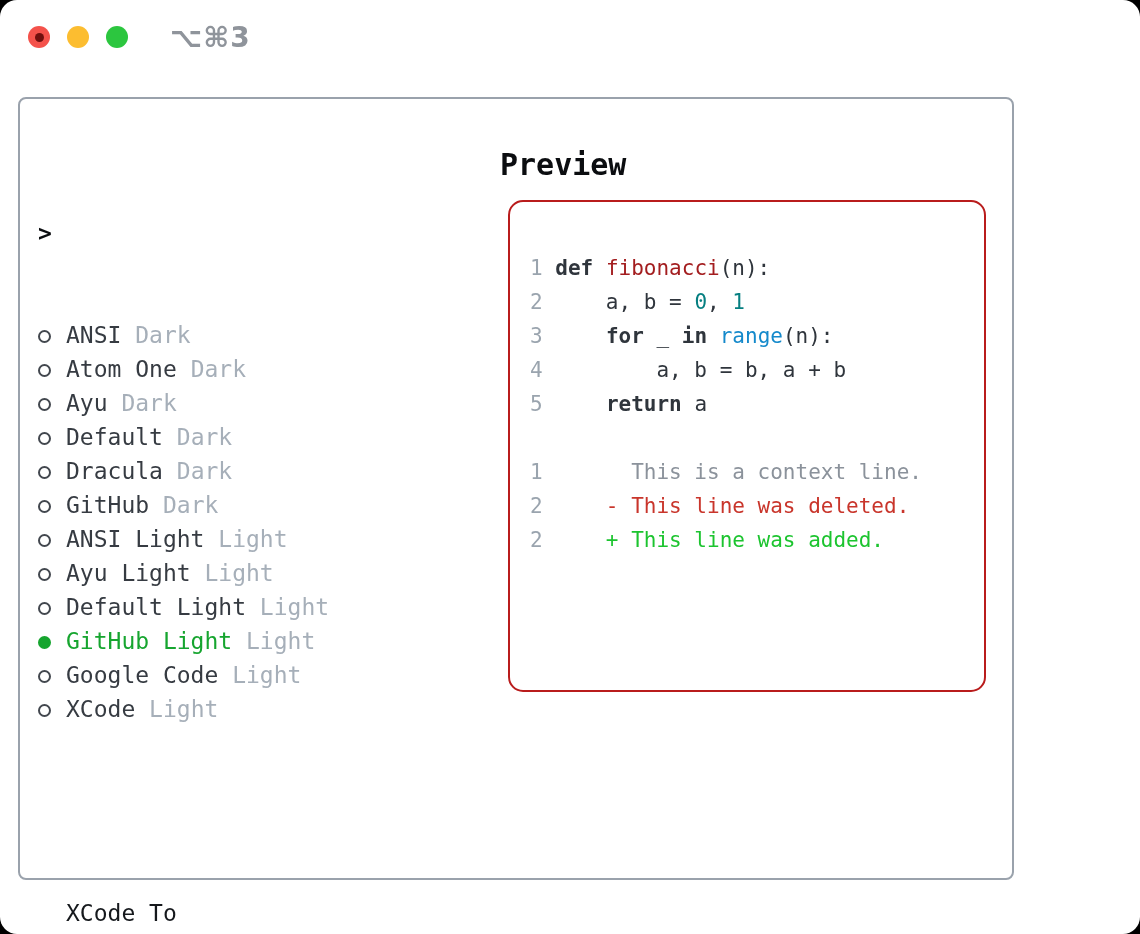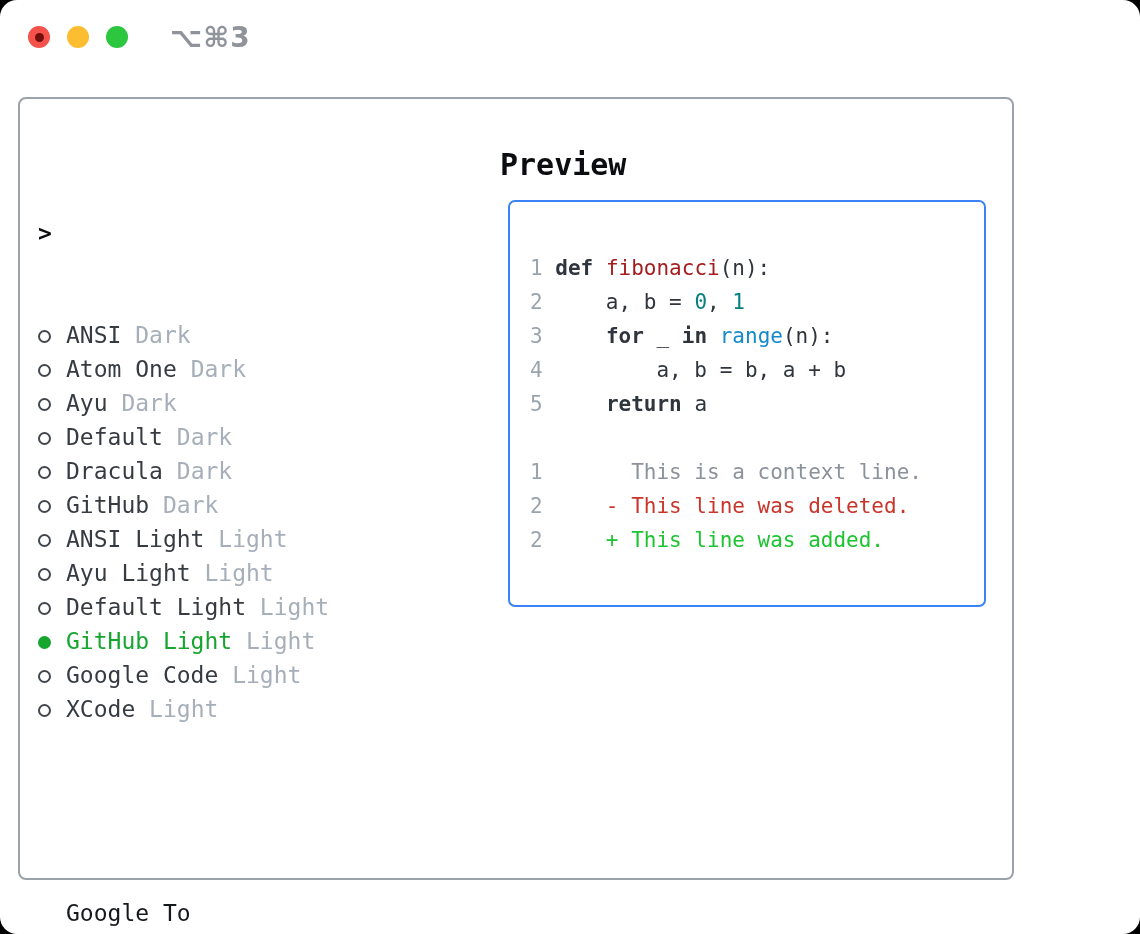--- a/index.html
+++ b/index.html
@@ -27,21 +27,21 @@
   .caret{font-weight:bold;color:#0b0d10}
   .header-label{font-weight:bold;color:#0b0d10}
   .section-label{color:#15181c}
   .circle{display:inline-block;width:13px;height:13px;border:2px solid #42474e;border-radius:50%;background:#fff}
   .circle.filled{border-color:var(--selection-green);background:var(--selection-green)}
   .iname{color:var(--item-text)}
   .iname.green{color:var(--selection-green)}
   .variant{color:var(--muted-gray)}
   .spacer{height:34px}
   .preview-title{position:absolute;left:480px;top:49px;font-size:30px;line-height:34px;font-weight:bold;color:#0b0d10}
-  .preview-box{position:absolute;left:488px;top:101px;width:478px;height:407px;border:2px solid #3b82f6;border-radius:7px;background:#fff;overflow:hidden}
+  .preview-box{position:absolute;left:488px;top:101px;width:478px;height:492px;border:2px solid #b91c1c;border-radius:15px;background:#fff;overflow:hidden}
   .code-area{padding:49px 0 0 20px;font-size:21px;line-height:34px;white-space:pre}
   .code-row{height:34px;white-space:pre}
   .lnum{color:var(--gutter-gray)}
   .tok-keyword{color:var(--keyword-dark);font-weight:bold}
   .tok-plain{color:var(--keyword-dark)}
   .tok-title{color:var(--function-red)}
   .tok-number{color:var(--number-teal)}
   .tok-builtin{color:var(--builtin-blue)}
   .tok-context{color:var(--context-gray)}
   .tok-deleted{color:var(--diff-deleted-red)}
@@ -62,21 +62,21 @@
 
   <div class="main-box">
     <div class="left-col">
       <div class="row">
         <span class="marker caret">&gt;</span>
       </div>
       <div id="theme-items"><div class="row"><span class="marker"><span class="circle"></span></span><span class="iname">ANSI</span><span class="variant"> Dark</span></div><div class="row"><span class="marker"><span class="circle"></span></span><span class="iname">Atom One</span><span class="variant"> Dark</span></div><div class="row"><span class="marker"><span class="circle"></span></span><span class="iname">Ayu</span><span class="variant"> Dark</span></div><div class="row"><span class="marker"><span class="circle"></span></span><span class="iname">Default</span><span class="variant"> Dark</span></div><div class="row"><span class="marker"><span class="circle"></span></span><span class="iname">Dracula</span><span class="variant"> Dark</span></div><div class="row"><span class="marker"><span class="circle"></span></span><span class="iname">GitHub</span><span class="variant"> Dark</span></div><div class="row"><span class="marker"><span class="circle"></span></span><span class="iname">ANSI Light</span><span class="variant"> Light</span></div><div class="row"><span class="marker"><span class="circle"></span></span><span class="iname">Ayu Light</span><span class="variant"> Light</span></div><div class="row"><span class="marker"><span class="circle"></span></span><span class="iname">Default Light</span><span class="variant"> Light</span></div><div class="row"><span class="marker"><span class="circle filled"></span></span><span class="iname green">GitHub Light</span><span class="variant"> Light</span></div><div class="row"><span class="marker"><span class="circle"></span></span><span class="iname">Google Code</span><span class="variant"> Light</span></div><div class="row"><span class="marker"><span class="circle"></span></span><span class="iname">XCode</span><span class="variant"> Light</span></div></div>
       <div class="spacer"></div>
       <div class="row">
         <span class="marker"></span>
-        <span class="section-label">Google To</span>
+        <span class="section-label">XCode To</span>
       </div>
       
       
       
     </div>
 
     <div class="preview-title">Preview</div>
     <div class="preview-box">
       <div class="code-area" id="code-area"><div class="code-row"><span class="lnum">1 </span><span class="tok-keyword">def </span><span class="tok-title">fibonacci</span><span class="tok-plain">(n):</span></div><div class="code-row"><span class="lnum">2 </span><span class="tok-plain">    a, b = </span><span class="tok-number">0</span><span class="tok-plain">, </span><span class="tok-number">1</span></div><div class="code-row"><span class="lnum">3 </span><span class="tok-plain">    </span><span class="tok-keyword">for</span><span class="tok-plain"> _ </span><span class="tok-keyword">in</span><span class="tok-plain"> </span><span class="tok-builtin">range</span><span class="tok-plain">(n):</span></div><div class="code-row"><span class="lnum">4 </span><span class="tok-plain">        a, b = b, a + b</span></div><div class="code-row"><span class="lnum">5 </span><span class="tok-plain">    </span><span class="tok-keyword">return</span><span class="tok-plain"> a</span></div><div class="code-row"> </div><div class="code-row"><span class="lnum">1 </span><span class="tok-context">      This is a context line.</span></div><div class="code-row"><span class="lnum">2 </span><span class="tok-deleted">    - This line was deleted.</span></div><div class="code-row"><span class="lnum">2 </span><span class="tok-added">    + This line was added.</span></div></div>
     </div>

